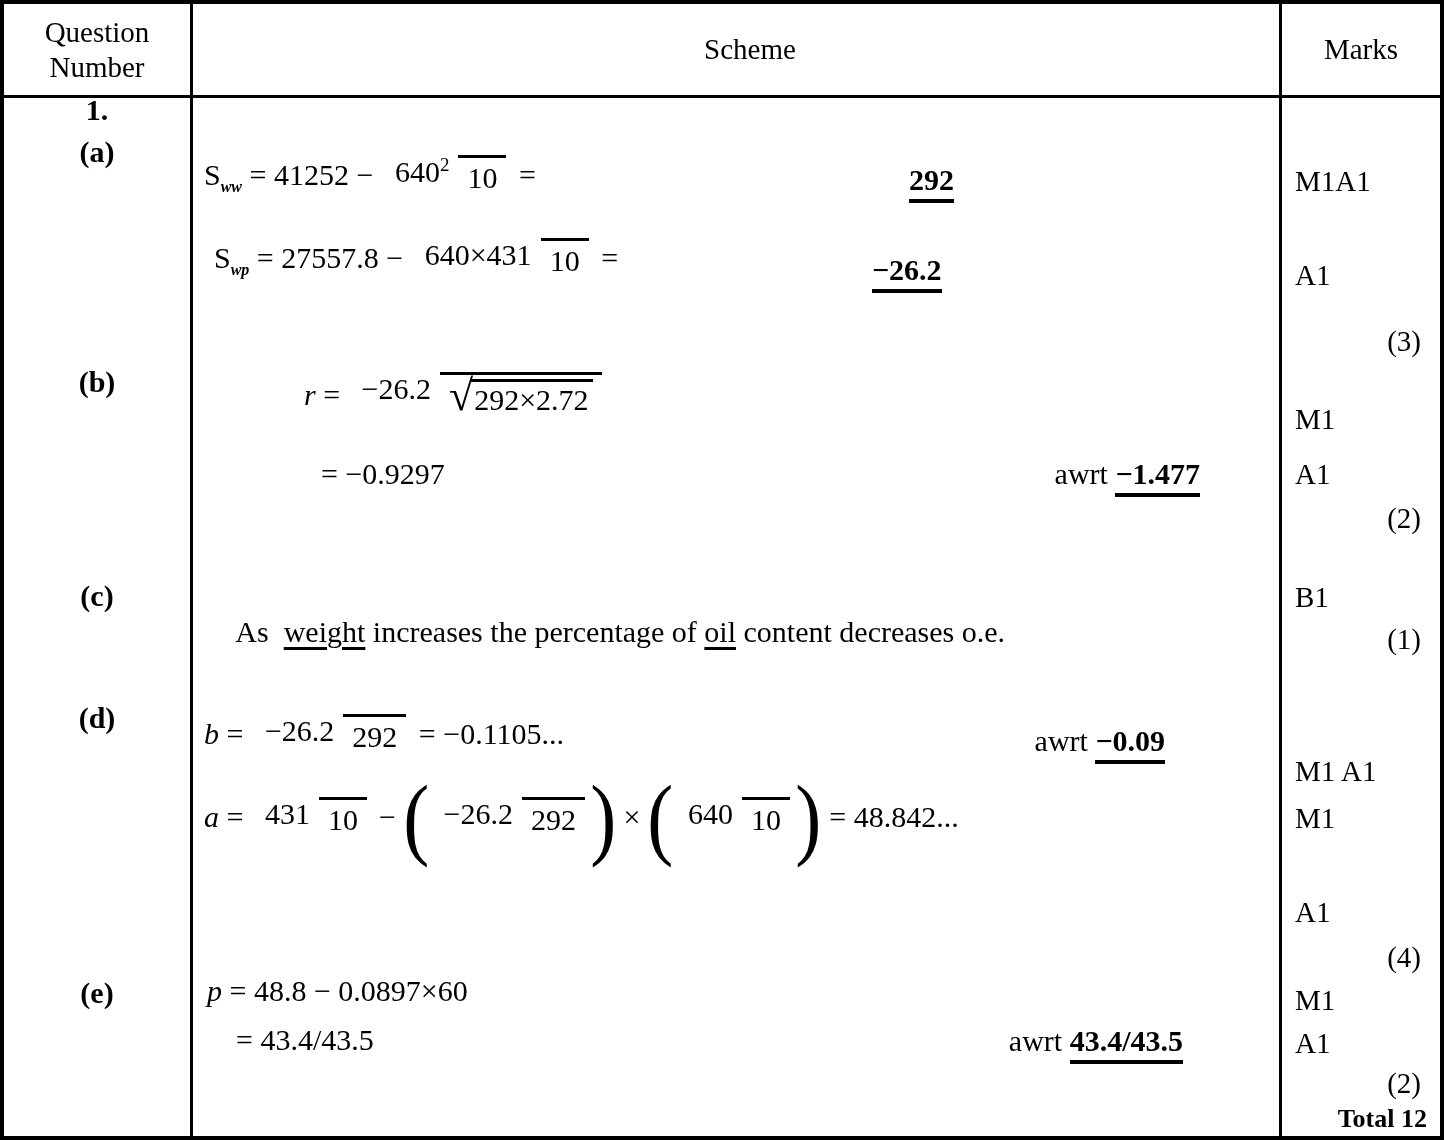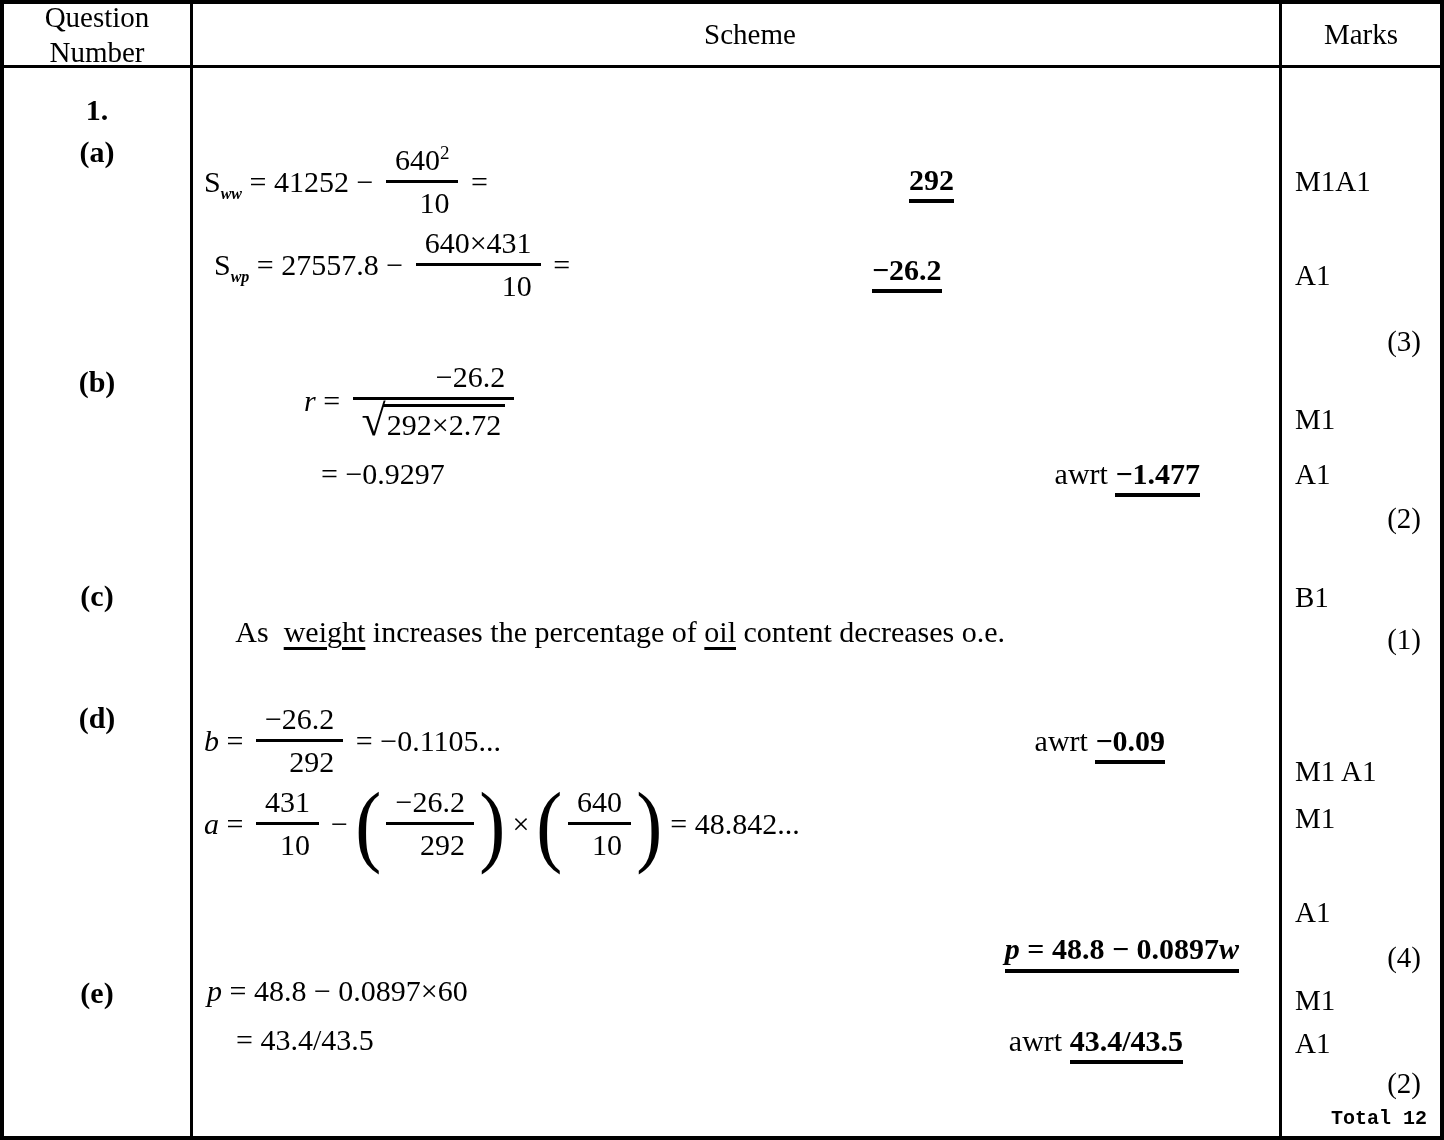--- a/index.html
+++ b/index.html
@@ -6,41 +6,41 @@
   body { width:1444px; height:1140px; position:relative;
          font-family:"Liberation Serif","DejaVu Serif",serif; color:#000; }
 
   .sheet { position:absolute; left:0; top:0; width:1444px; height:1140px;
            border:4px solid #000; box-sizing:border-box; background:#fff; }
 
   .vline { position:absolute; top:0; bottom:0; width:3px; background:#000; }
   .v1 { left:186px; }
   .v2 { left:1275px; }
 
-  .header { position:absolute; left:0; top:0; right:0; height:64px;
+  .header { position:absolute; left:0; top:0; right:0; height:94px;
             border-bottom:3px solid #000; box-sizing:border-box; }
   .hc { position:absolute; top:0; bottom:0; display:flex; align-items:center;
         justify-content:center; font-size:29px; }
   .hc1 { left:0; width:186px; flex-direction:column; line-height:35px; }
   .hc2 { left:203px; width:1086px; }
   .hc3 { left:1278px; right:0; }
 
   .qlabel { position:absolute; left:0; width:186px; text-align:center;
             font-weight:700; font-size:30px; line-height:36px; }
 
   .eq { position:absolute; display:flex; align-items:center;
         font-size:30px; line-height:36px; white-space:pre; }
   .rm { font-style:normal; }
   .it { font-style:italic; }
   .lhs-wrap { white-space:pre; }
   sub.sub { font-size:16px; font-style:italic; line-height:0;font-weight:bold; }
   sup.sup { font-size:19px; line-height:0; }
 
-  .frac { display:inline-flex; flex-direction:column; text-align:right;
-          vertical-align:middle; margin:0 5px; }
+  .frac { display:inline-flex; text-align:center;
+          vertical-align:middle; margin:12px 5px; }
   .frac .num { display:block; padding:0 9px 3px; line-height:34px; }
   .frac .den { display:block; border-top:3px solid #000; padding:3px 9px 0; line-height:34px; }
 
   .den-sqrt { display:inline-flex; align-items:flex-start; }
   .sqrt-sign { font-size:44px; line-height:36px; margin-right:-3px; }
   .radicand { border-top:3px solid #000; padding:1px 4px 0; line-height:33px; }
 
   .op { margin:0 7px; }
   .bigp { font-size:92px; line-height:0; font-weight:400; margin:0 -2px;
           transform:scaleX(0.85); display:inline-block; }
@@ -52,21 +52,21 @@
   .ans-wrap { position:absolute; font-size:30px; line-height:36px; white-space:pre; }
   .awrt { position:absolute; font-size:30px; line-height:36px; white-space:pre; }
 
   .ansline { position:absolute; font-size:30px; line-height:36px; white-space:pre; }
   .ansline-inner { border-bottom:4px solid #000; padding-bottom:4px; }
   .b  { font-weight:700; }
   .bi { font-weight:700; font-style:italic; }
 
   .mark { position:absolute; left:1291px; font-size:29px; line-height:34px; white-space:pre; }
   .subtotal { position:absolute; right:19px; font-size:29px; line-height:34px; }
-  .total { position:absolute; right:13px; font-size:20px; font-weight:700; line-height:34px;font-family:Liberation Mono, monospace; }
+  .total { position:absolute; right:13px; font-size:26px; font-weight:700; line-height:34px; }
 </style>
 </head>
 <body>
 
 <div class="sheet">
 
   <div class="vline v1"></div>
   <div class="vline v2"></div>
 
   <div class="header">
@@ -158,23 +158,20 @@
     <span class="bigp">(</span>
     <span class="frac">
       <span class="num">640</span>
       <span class="den">10</span>
     </span>
     <span class="bigp">)</span>
     <span class="rm"> = 48.842...</span>
   </div>
   <div class="mark" style="top:797px;">M1</div>
 
-  <div class="ansline" style="right:201px; top:891px;">
-    <span class="ansline-inner"><span class="bi">p</span><span class="b"> = 48.8 − 0.0897</span><span class="bi">w</span></span>
-  </div>
   <div class="mark" style="top:891px;">A1</div>
   <div class="subtotal" style="top:936px;">(4)</div>
 
   <div class="eq" style="left:203px; top:969px;">
     <span class="lhs-wrap"><span class="it">p</span><span class="rm"> = 48.8 − 0.0897×60</span></span>
   </div>
   <div class="mark" style="top:979px;">M1</div>
 
   <div class="eq" style="left:232px; top:1018px;">
     <span class="rm">= 43.4/43.5</span>

